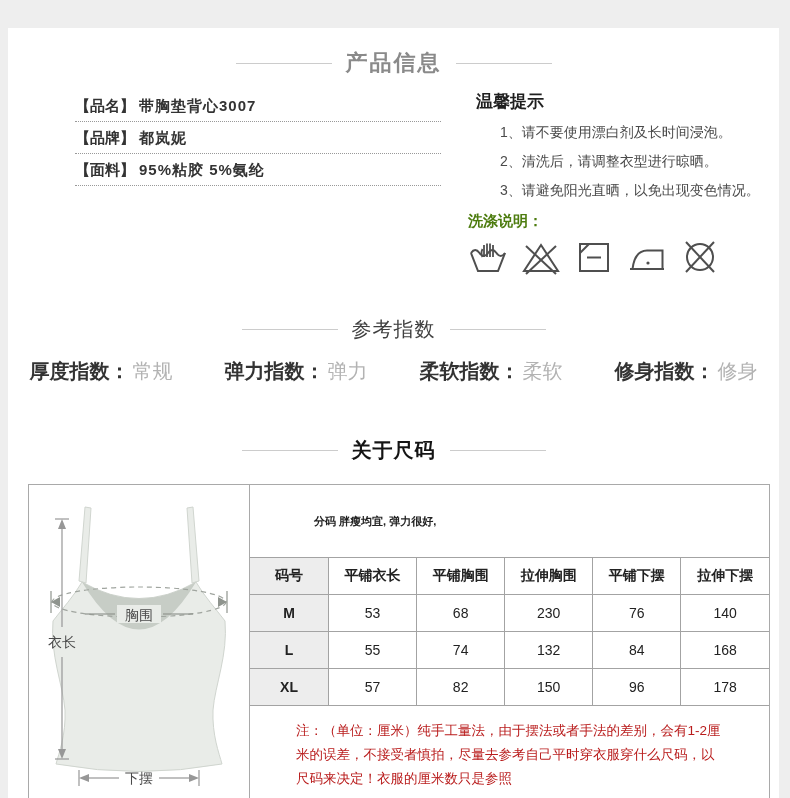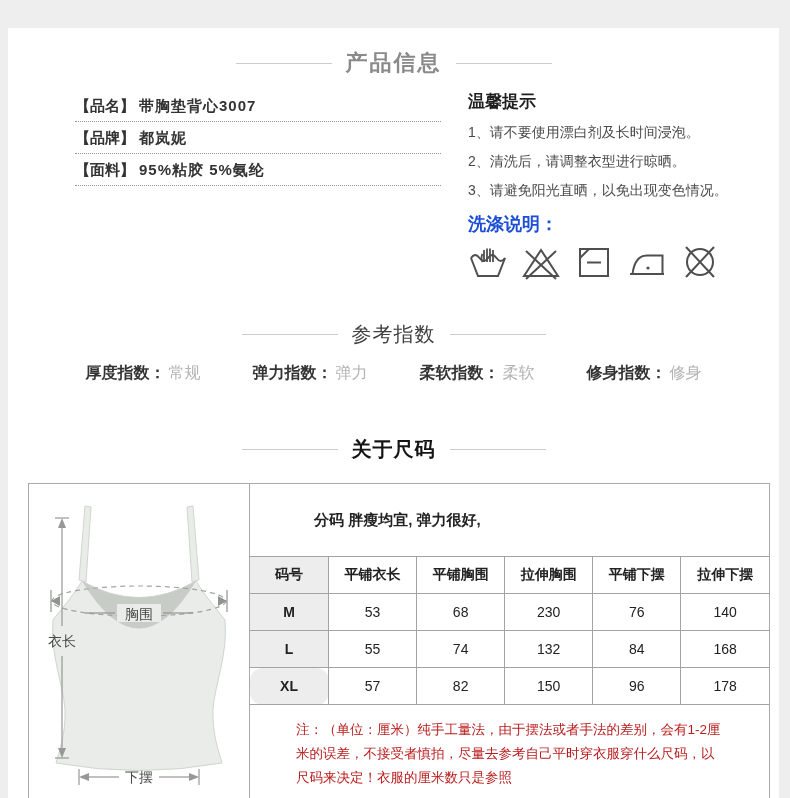--- a/index.html
+++ b/index.html
@@ -21,44 +21,44 @@
   
   .top { display:flex; margin:12px 0 0 67px; }
   .attrs { width:366px; }
   .attr-row {
     height:31px; line-height:31px; border-bottom:1px dotted #999999;
     font-size:15px; font-weight:bold; color:#333333; white-space:nowrap;
   }
   .attr-row .value { margin-left:4px; letter-spacing:1px; }
 
   .tips { margin-left:27px; width:305px; }
-  .tips-title { font-size:17px; font-weight:bold; color:#1f1f1f; margin:0 0 5px 0; }
-  .tip { font-size:14px; color:#4a4a4a; line-height:29px; }
-  .wash-label { font-size:18px; font-weight:bold; color:#1d4ed8; margin-top:7px; }
+  .tips-title { font-size:17px; font-weight:bold; color:#1f1f1f; margin:0 0 5px 8px; }
+  .tip { font-size:14px; color:#4a4a4a; line-height:29px;margin-left:32px; }
+  .wash-label { font-size:15px; font-weight:bold; color:#4d7c0f; margin-top:7px; }
   .wash-icons { display:flex; gap:13px; margin-top:7px; }
   .wash-icons svg { display:block; }
 
   
   .ref-title { margin-top:40px; }
   .index-row { display:flex; justify-content:center; gap:52px; margin-top:15px; }
-  .index-item { font-size:16px; white-space:nowrap; }
+  .index-item { font-size:20px; white-space:nowrap; }
   .index-item .lab { font-weight:bold; color:#333333; }
   .index-item .val { color:#b3b3b3; margin-left:3px; }
 
   
   .size-title { margin-top:52px; }
   .size-box {
     margin:20px 0 0 20px; width:740px; height:321px;
     border:1px solid #a9a9a9; display:flex; box-sizing:content-box;
   }
   .diagram-cell { width:220px; border-right:1px solid #a9a9a9; flex:0 0 220px; }
   .size-right { flex:1; display:flex; flex-direction:column; min-width:0; }
   .intro {
     height:72px; display:flex; align-items:center; padding-left:64px;
-    font-size:15px; font-weight:bold; color:#222222;
+    font-size:11px; font-weight:bold; color:#222222;
   }
   table.size-table { width:100%; border-collapse:collapse; table-layout:fixed; }
   .size-table th, .size-table td {
     border:1px solid #a3a3a3; height:36px; text-align:center;
     font-size:14px; color:#222222; padding:0;
   }
   .size-table th { font-weight:bold; }
   .size-table .c0 { width:78px; background:#ededed; }
   .size-table th:first-child, .size-table td:first-child { border-left:none; }
   .size-table th:last-child,  .size-table td:last-child  { border-right:none; }
@@ -231,21 +231,21 @@
           </tr>
           <tr>
             <td class="c0" style="font-weight:bold;">L</td>
             <td>55</td>
             <td>74</td>
             <td>132</td>
             <td>84</td>
             <td>168</td>
           </tr>
           <tr>
-            <td class="c0" style="font-weight:bold;border-radius:13px;">XL</td>
+            <td class="c0" style="font-weight:bold;">XL</td>
             <td>57</td>
             <td>82</td>
             <td>150</td>
             <td>96</td>
             <td>178</td>
           </tr>
         </tbody>
       </table>
       <div class="note">注：（单位：厘米）纯手工量法，由于摆法或者手法的差别，会有1-2厘米的误差，不接受者慎拍，尽量去参考自己平时穿衣服穿什么尺码，以尺码来决定！衣服的厘米数只是参照</div>
     </div>

